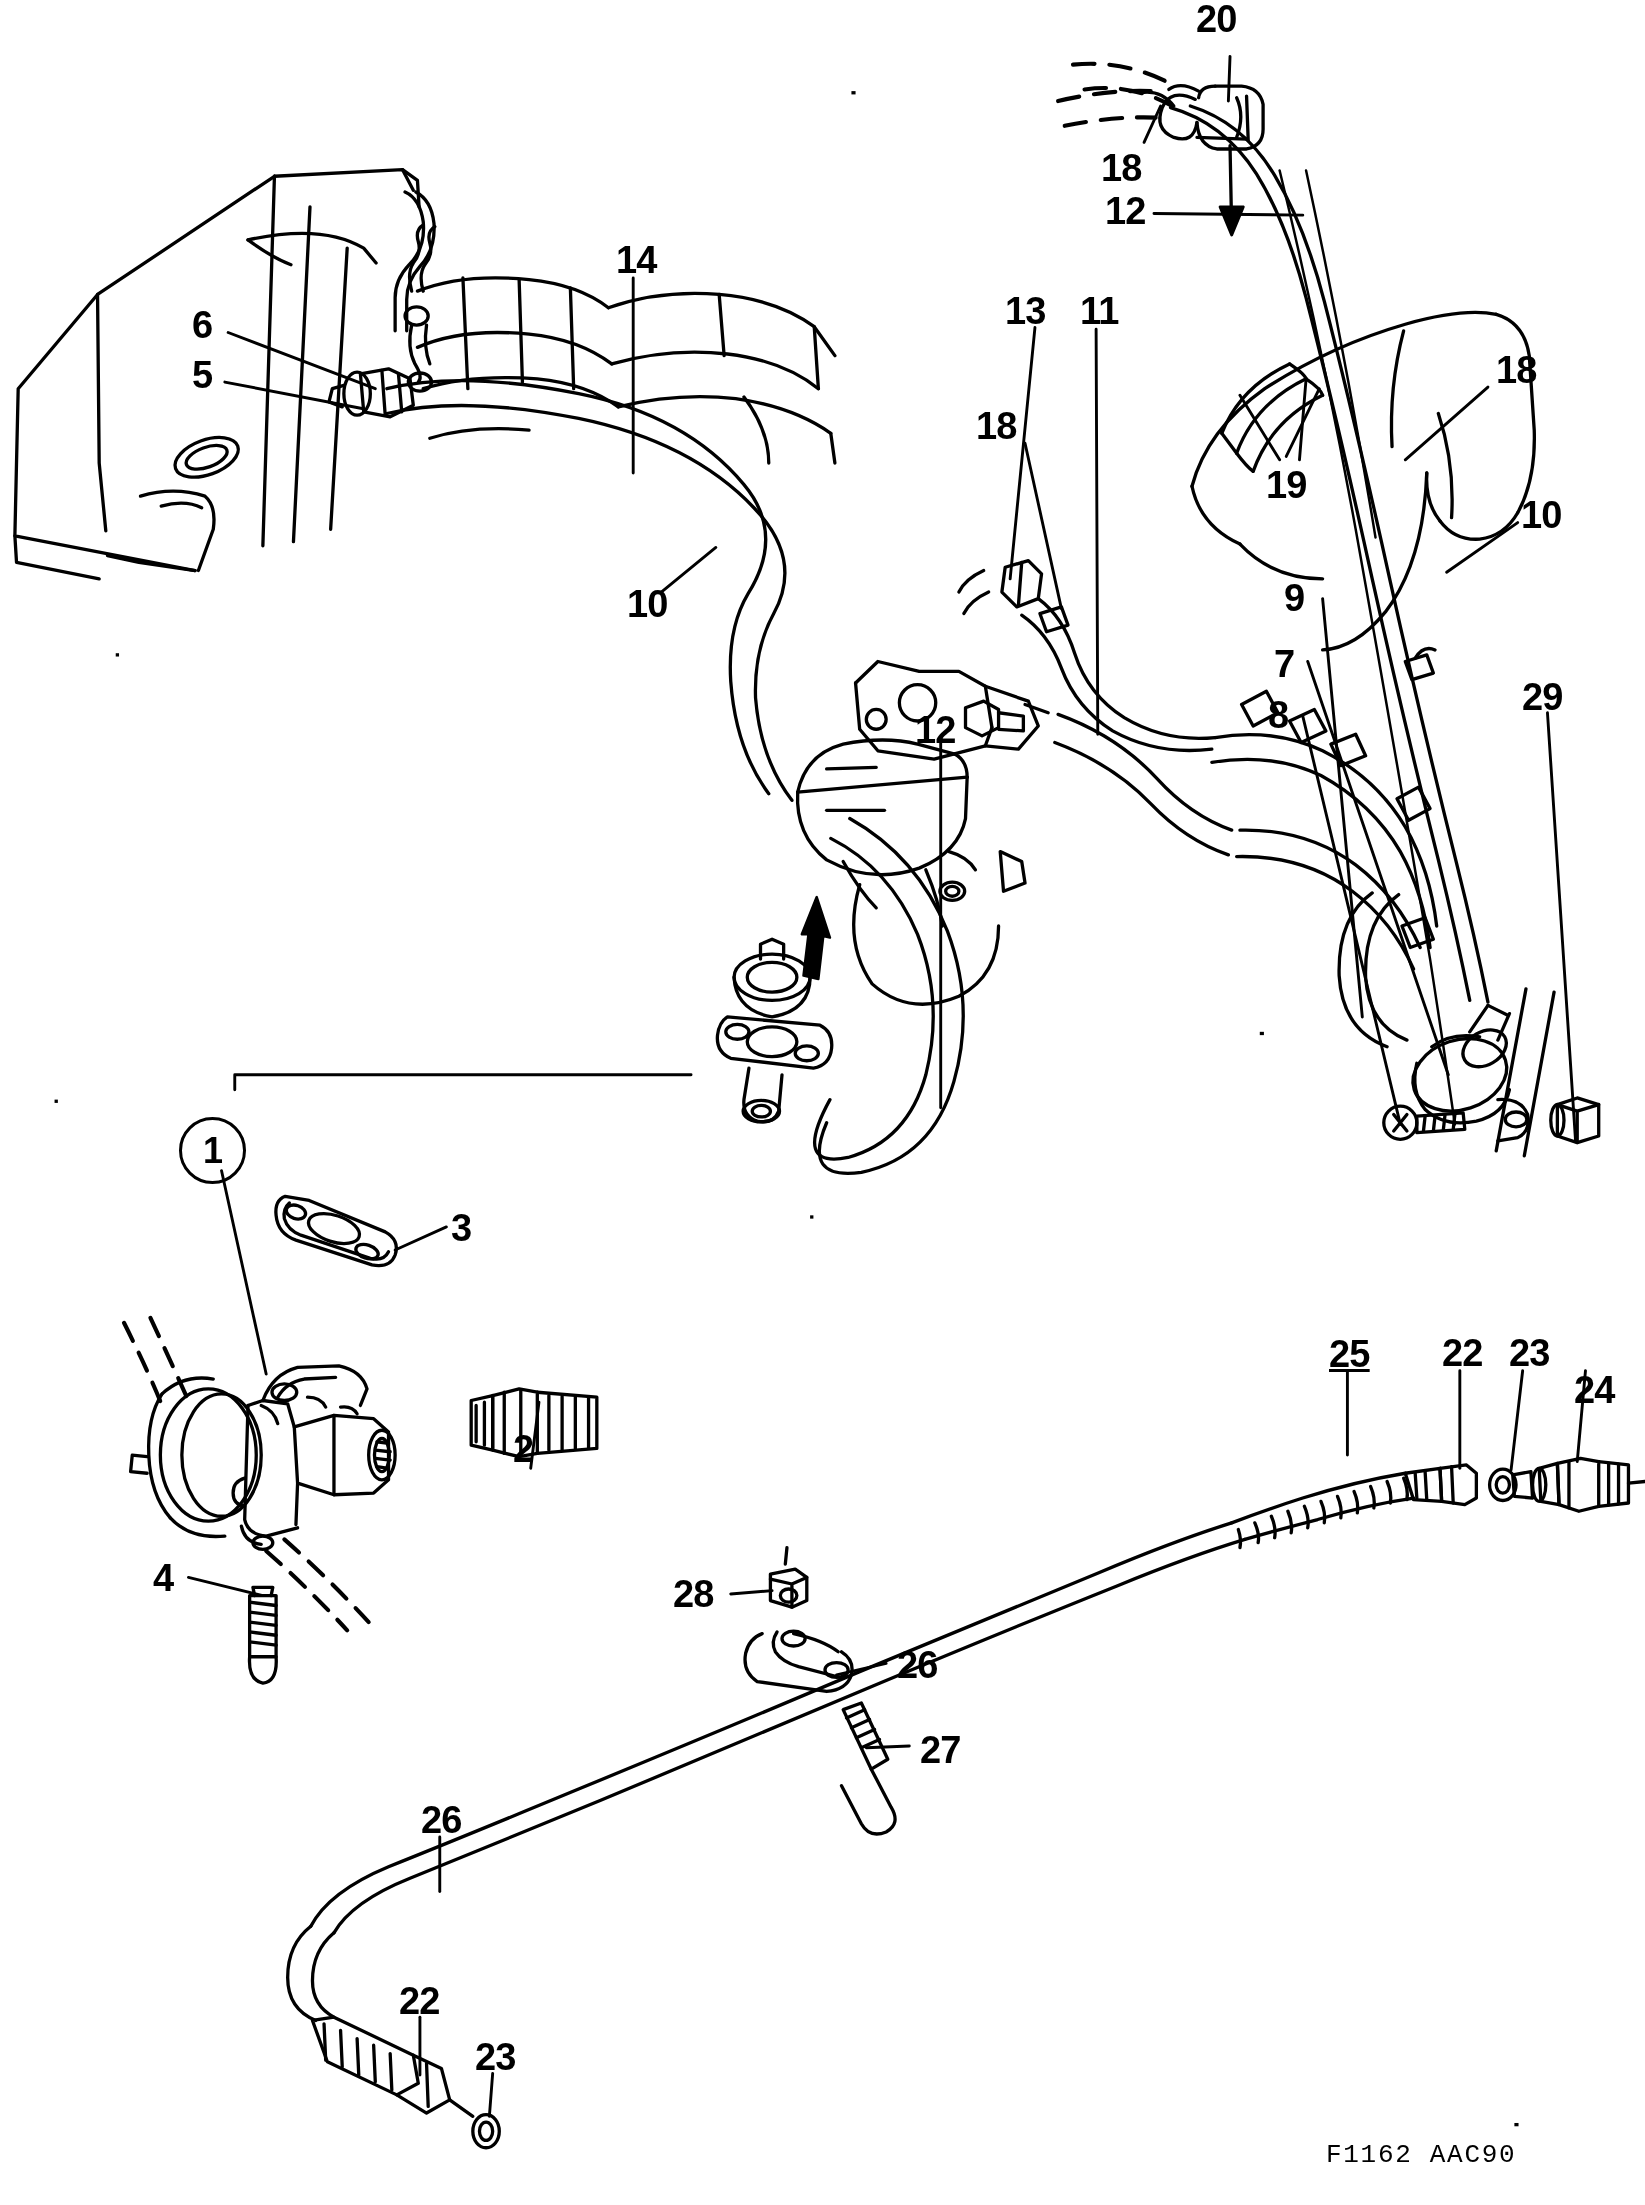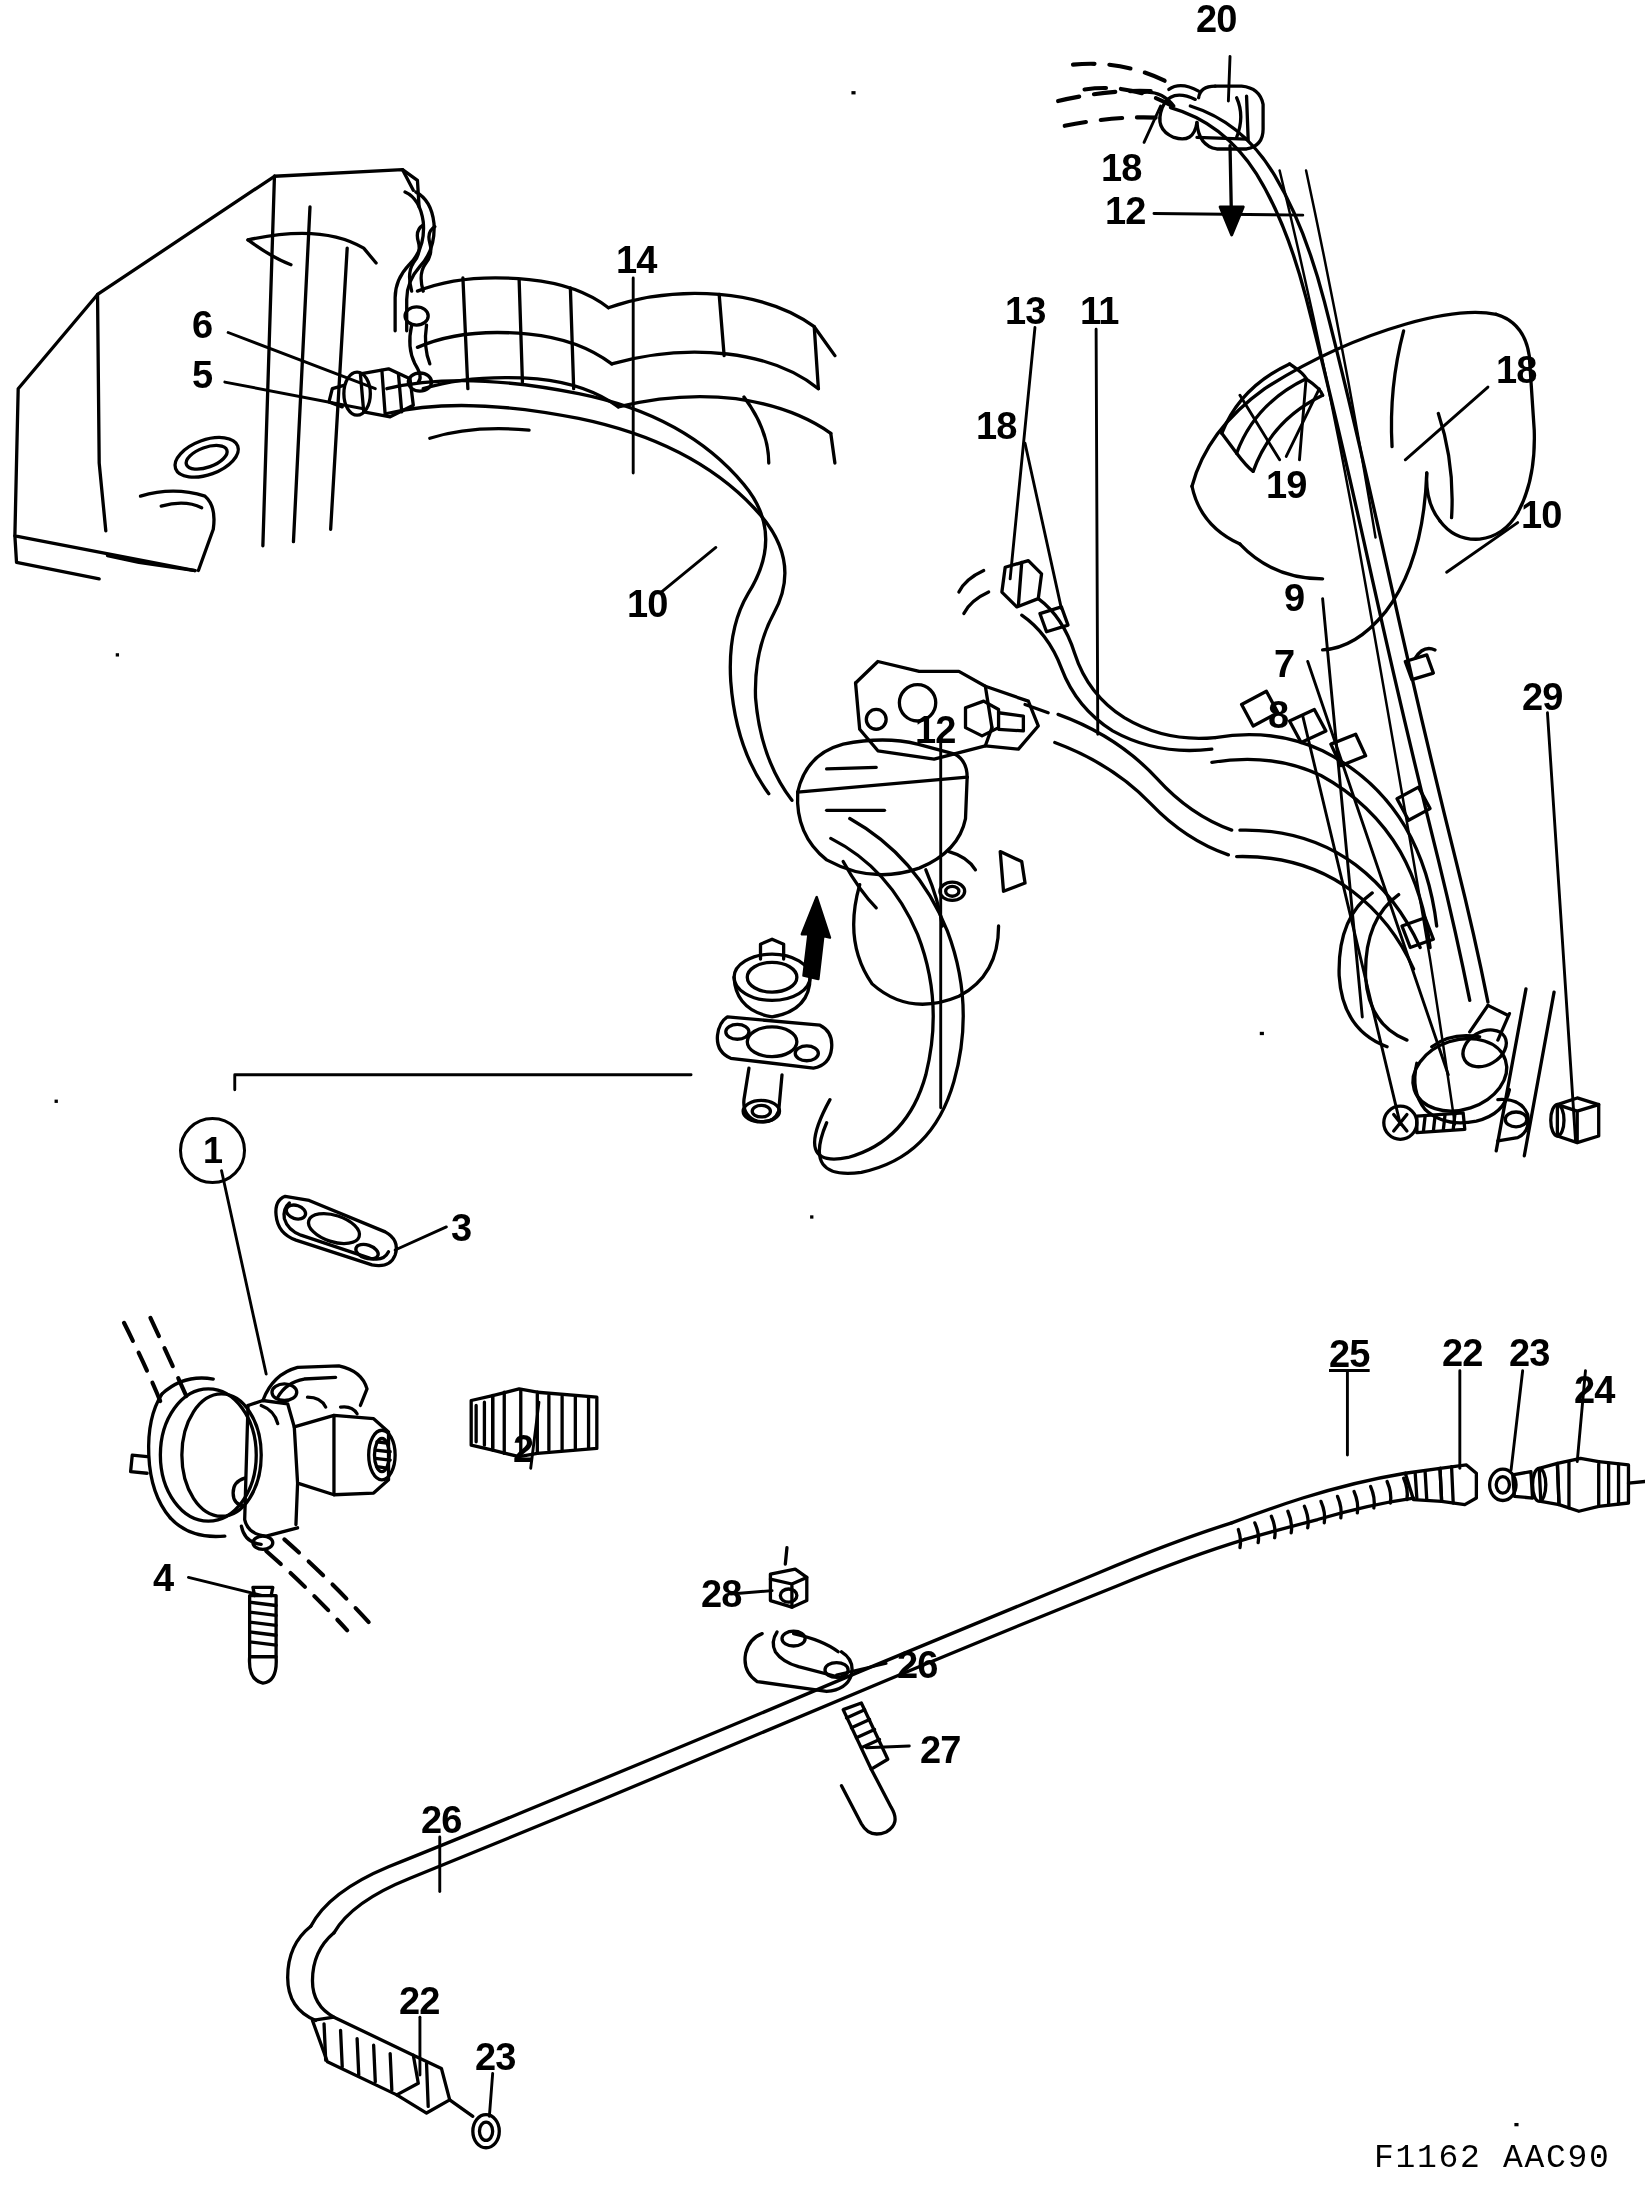--- a/index.html
+++ b/index.html
@@ -25,25 +25,24 @@
     font-size:36px;
     width:61px;height:61px;
     border:3.3px solid #000;
     border-radius:50%;
     display:flex;align-items:center;justify-content:center;
   }
   #figure-code{
     position:absolute;
     left:1326px;top:2140px;
     font-family:"Liberation Mono","DejaVu Sans Mono",monospace;
-    font-size:33px;
+    font-size:26px;
     letter-spacing:1.7px;
     color:#000;
     white-space:pre;
-    margin-left:48px;
   }
 </style>
 </head>
 <body>
 
 <div id="page">
 
   <svg id="artboard" viewBox="0 0 1990 2667" xmlns="http://www.w3.org/2000/svg">
     <g fill="none" stroke="#000000" stroke-width="4" stroke-linecap="round" stroke-linejoin="round">
 
@@ -525,21 +524,21 @@
       <div class="callout" style="left: 1268px; top: 696px;">8</div>
       <div class="callout" style="left: 915px; top: 711px;">12</div>
       <div class="callout balloon" style="left: 179px; top: 1117px;">1</div>
       <div class="callout" style="left: 451px; top: 1209px;">3</div>
       <div class="callout" style="left: 513px; top: 1430px;">2</div>
       <div class="callout" style="left: 1329px; top: 1335px; text-decoration: underline;">25</div>
       <div class="callout" style="left: 1442px; top: 1334px;">22</div>
       <div class="callout" style="left: 1509px; top: 1334px;">23</div>
       <div class="callout" style="left: 1574px; top: 1334px; margin-top: 37px;">24</div>
       <div class="callout" style="left: 153px; top: 1559px;">4</div>
-      <div class="callout" style="left: 701px; top: 1575px;">28</div>
+      <div class="callout" style="left: 673px; top: 1575px;">28</div>
       <div class="callout" style="left: 897px; top: 1646px;">26</div>
       <div class="callout" style="left: 920px; top: 1731px;">27</div>
       <div class="callout" style="left: 421px; top: 1801px;">26</div>
       <div class="callout" style="left: 399px; top: 1982px;">22</div>
       <div class="callout" style="left: 475px; top: 2038px;">23</div>
     </div>
 
   <div id="figure-code">F1162 AAC90</div>
 
 </div>

